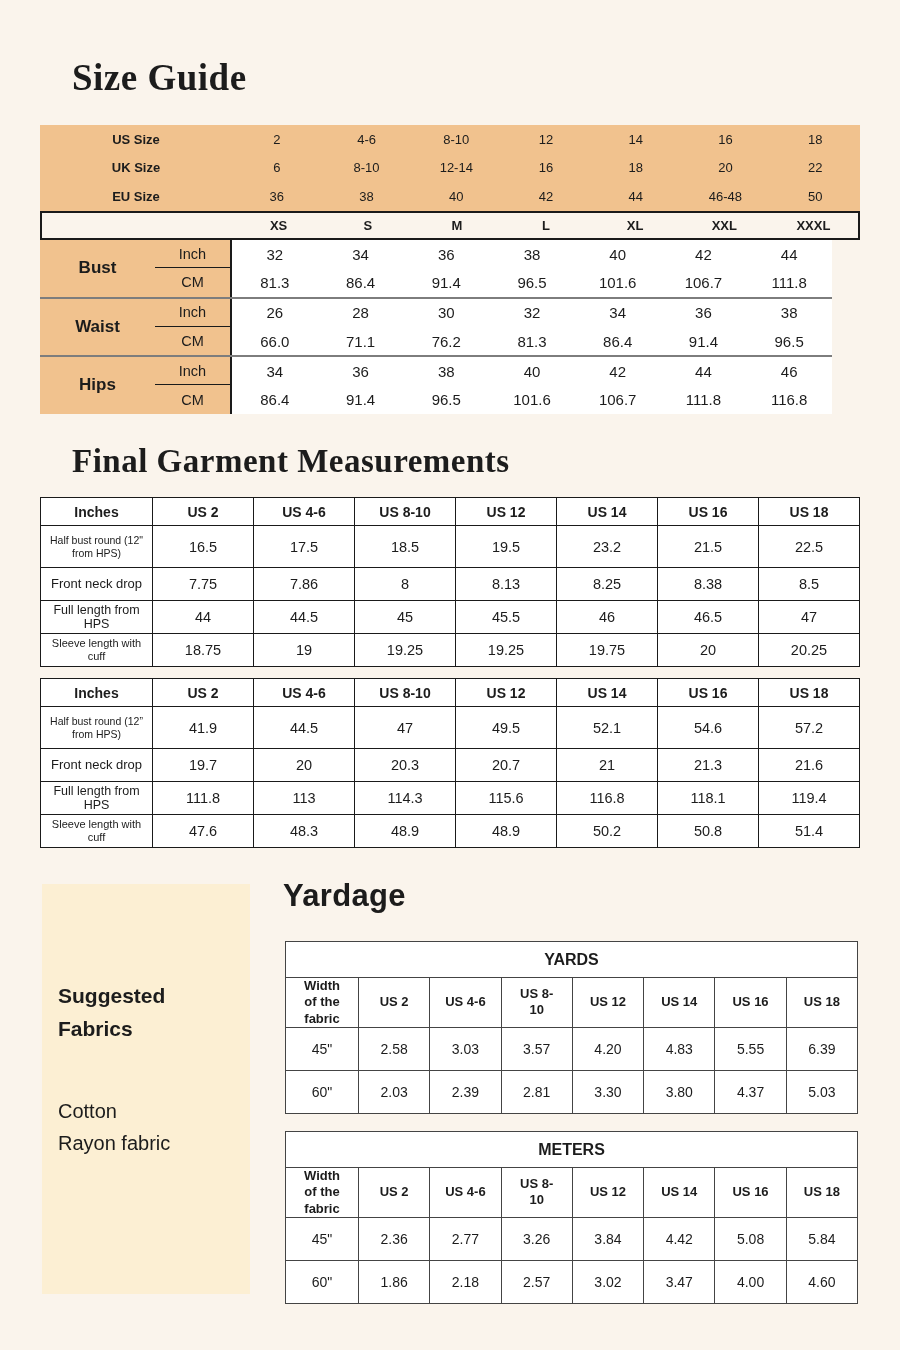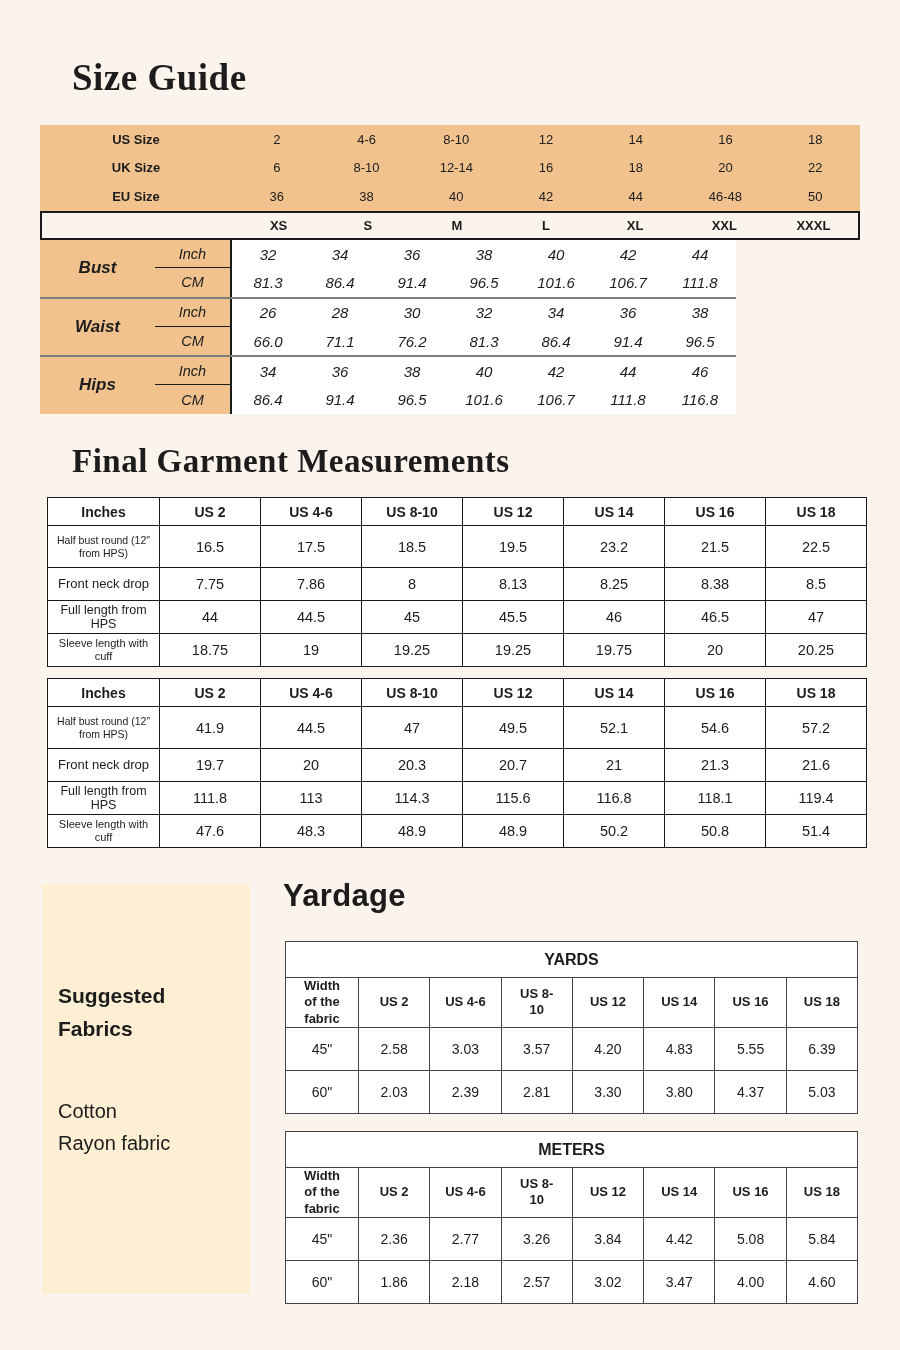--- a/index.html
+++ b/index.html
@@ -8,38 +8,38 @@
   .abs{position:absolute;}
   .serif{font-family:"Liberation Serif",serif;font-weight:700;letter-spacing:.5px;margin-left:32px;}
 
   
   .grid8{display:grid;grid-template-columns:192px repeat(7,1fr);}
   .conv{left:40px;top:125px;width:820px;background:#F1C28E;grid-auto-rows:28.6px;}
   .c{display:flex;align-items:center;justify-content:center;font-size:13px;}
   .c.b{font-weight:700;}
   .letters{left:40px;top:211px;width:820px;height:29px;box-sizing:border-box;
            border:2px solid #1a1a1a;background:#FAF4EC;grid-auto-rows:25px;}
-  .meas{left:40px;top:240px;width:696px;font-style:italic;}
+  .meas{left:40px;top:240px;width:792px;}
   .sect{display:grid;grid-template-columns:115px 77px repeat(7,1fr);grid-auto-rows:28.3px;}
   .sect + .sect{border-top:2px solid #7d7d7d;}
   .attr{grid-row:1/3;background:#F1C28E;font-weight:700;font-size:17px;
         display:flex;align-items:center;justify-content:center;}
   .unit{background:#F1C28E;border-right:2px solid #1a1a1a;font-size:14.5px;
         display:flex;align-items:center;justify-content:center;box-sizing:border-box;}
   .unit.inch{border-bottom:1.5px solid #1a1a1a;}
   .d{background:#FFFFFF;display:flex;align-items:center;justify-content:center;font-size:15px;}
 
   
   .h-size{left:40px;top:56px;font-size:37px;}
   .h-garment{left:40px;top:443px;font-size:33px;}
   .h-yardage{left:283px;top:878px;font-size:31px;font-weight:700;letter-spacing:.3px;}
 
   
   table{border-collapse:collapse;table-layout:fixed;background:#FFFFFF;}
-  .gt{width:820px;margin-left:7px;}
+  .gt{width:820px;}
   .gt th,.gt td{border:1.5px solid #1a1a1a;text-align:center;padding:0 2px;box-sizing:border-box;}
   .gt th{font-size:14px;height:28px;}
   .gt .r0{height:42px;}
   .gt .rr{height:33px;}
   .gt .lbl{font-weight:400;line-height:1.15;}
   .gt .s0{font-size:10.5px;}
   .gt .s1{font-size:13px;}
   .gt .s2{font-size:12.5px;}
   .gt .s3{font-size:11px;}
   .gt .val{font-size:14.5px;}

